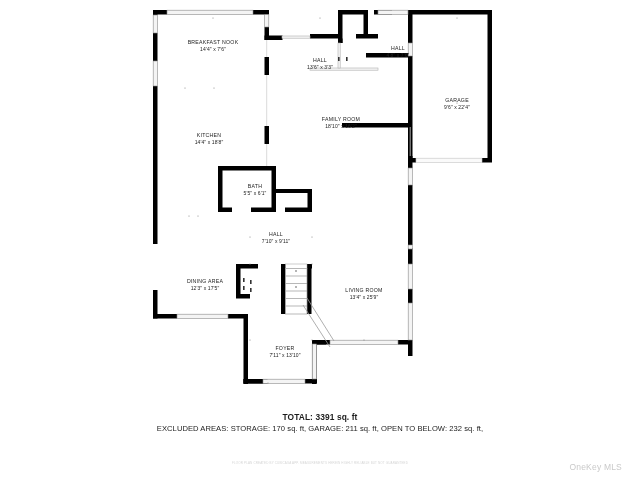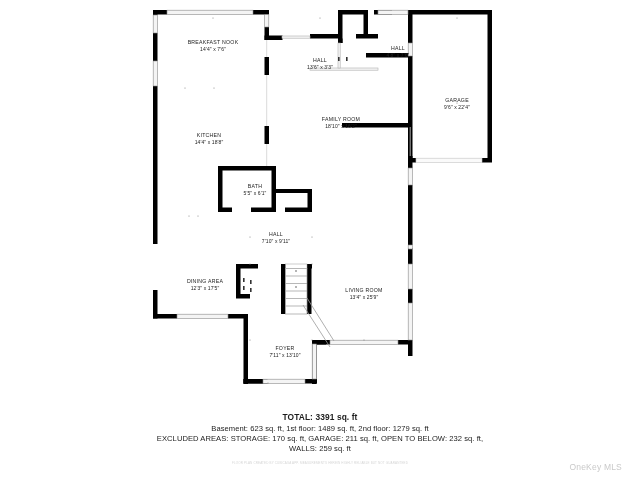--- a/index.html
+++ b/index.html
@@ -324,22 +324,20 @@
     <span class="rdim">13'4" x 25'9"</span>
   </div>
 
   <div class="room-label" style="left:285px; top:351px;">
     <span class="rname">FOYER</span>
     <span class="rdim">7'11" x 13'10"</span>
   </div>
 
   <div id="summary">
     <div class="total">TOTAL: 3391 sq. ft</div>
-    <div class="line">Basement: 623 sq. ft, 1st floor: 1489 sq. ft, 2nd floor: 1279 sq. ft</div>
     <div class="line">EXCLUDED AREAS: STORAGE: 170 sq. ft, GARAGE: 211 sq. ft, OPEN TO BELOW: 232 sq. ft,</div>
-    <div class="line">WALLS: 259 sq. ft</div>
   </div>
 
   <div id="disclaimer">FLOOR PLAN CREATED BY CUBICASA APP. MEASUREMENTS HEREIN HIGHLY RELIABLE BUT NOT GUARANTEED</div>
 
   <div id="watermark">OneKey MLS</div>
 
 </div>
 
 </body></html>

